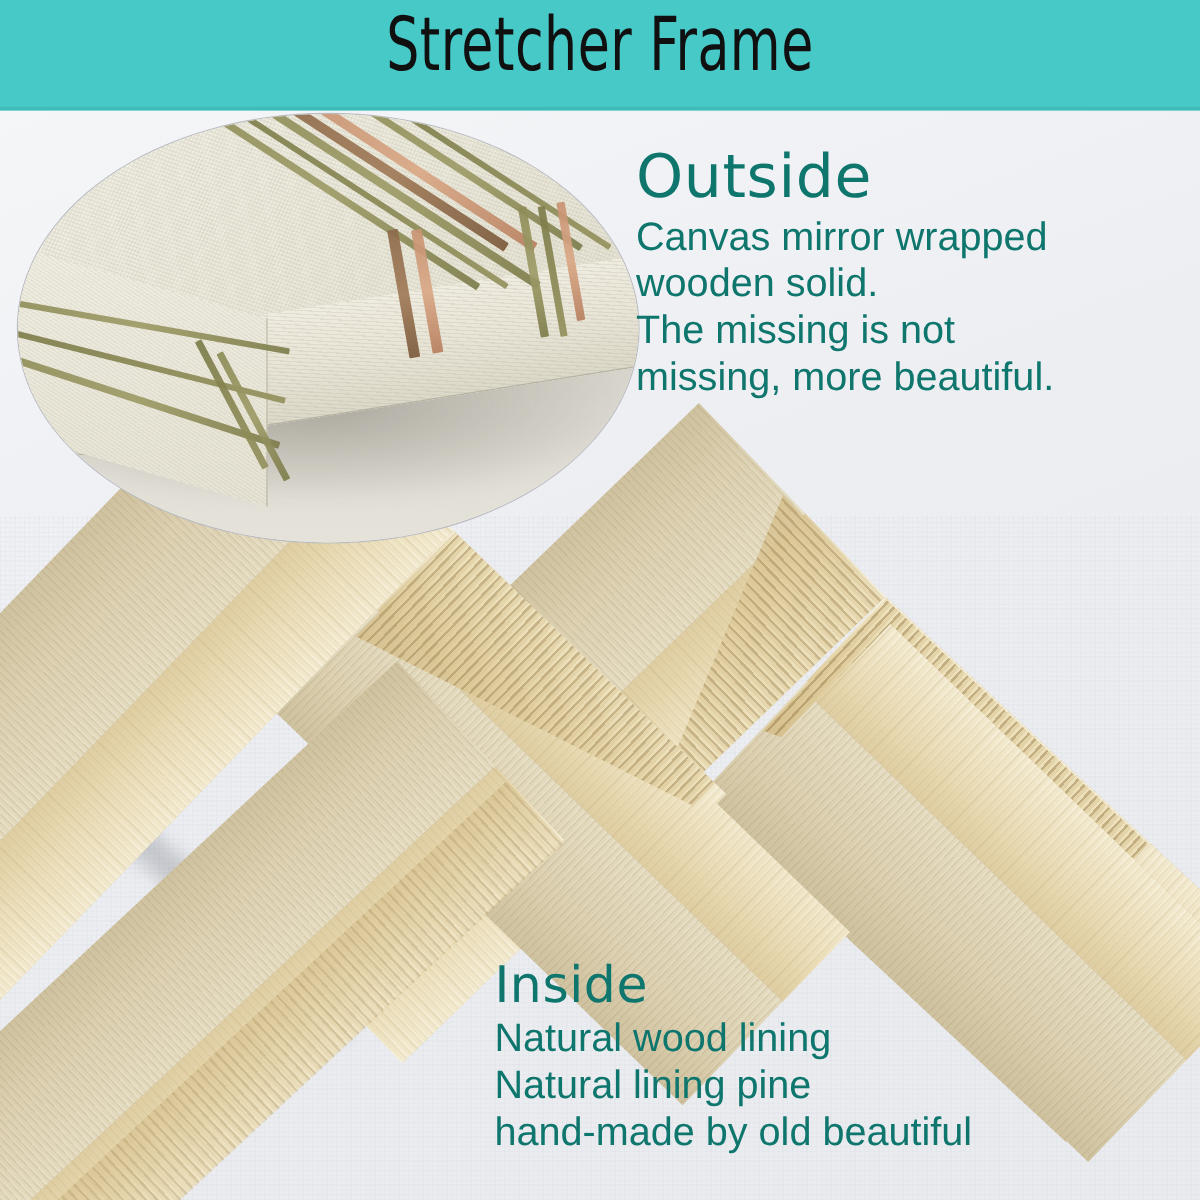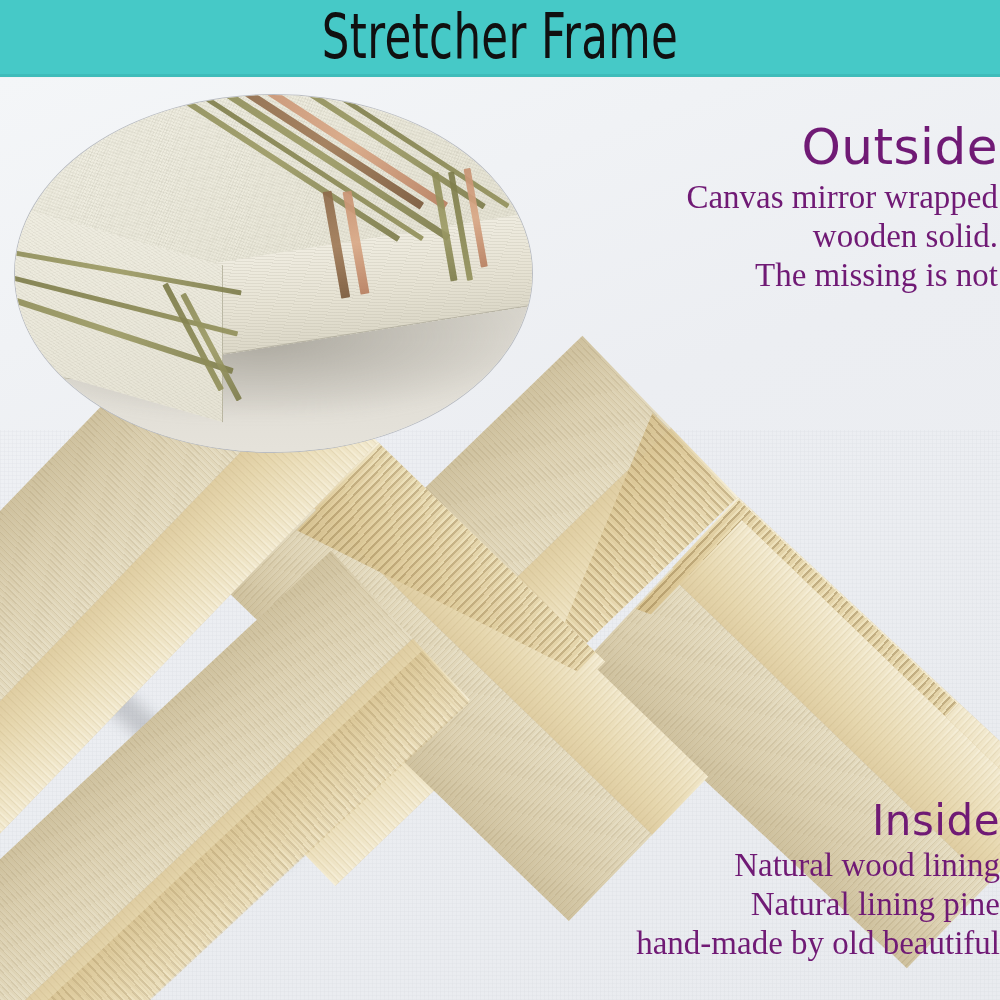--- a/index.html
+++ b/index.html
@@ -18,21 +18,21 @@
     overflow: hidden;
     background: #f1f3f6;
   }
 
   
   .banner {
     position: absolute;
     left: 0;
     top: 0;
     width: 1000px;
-    height: 77px;
+    height: 92px;
     background: #46c9c7;
     box-sizing: border-box;
     border-bottom: 3px solid #3fbcba;
     overflow: hidden;
   }
   .banner-title {
     position: absolute;
     left: 0;
     top: 0;
     width: 1000px;
@@ -140,29 +140,29 @@
     transform-origin: left center;
     border-radius: 1px;
     opacity: 0.92;
   }
   .s-olive  { background: linear-gradient(90deg,#8d8c58,#9d9b66,#7e7d4c); }
   .s-olive2 { background: linear-gradient(90deg,#7d7c4a,#93915c); }
   .s-brown  { background: linear-gradient(90deg,#8d6a4a,#a07a57,#7b5a3c); }
   .s-copper { background: linear-gradient(90deg,#c79272,#d9a886,#b87f60); }
 
   
-  .txt-block { position: absolute; text-align: right; color: #701a75; }
+  .txt-block { position: absolute; text-align: left; color: #0f766e; }
   .txt-head {
     font-family: "DejaVu Sans", sans-serif;
     font-weight: 400;
     letter-spacing: 0.5px;
     line-height: 1.0;
   }
   .txt-line {
-    font-family: Liberation Serif, serif;
+    font-family: Liberation Sans, sans-serif;
     font-weight: 400;
     line-height: 1.18;
     white-space: nowrap;
   }
 
   #outside-block { left: 530px; top: 122px; width: 468px; }
   #outside-block .txt-head { font-size: 50px; margin-bottom: 6px; }
   #outside-block .txt-line { font-size: 33px; }
 
   #inside-block { left: 412px; top: 800px; width: 588px; }
@@ -290,20 +290,21 @@
 
   <div class="banner">
     <div class="banner-title">Stretcher Frame</div>
   </div>
 
   <div class="txt-block" id="outside-block">
     <div class="txt-head">Outside</div>
     <div class="txt-line">Canvas mirror wrapped</div>
     <div class="txt-line">wooden solid.</div>
     <div class="txt-line">The missing is not</div>
+    <div class="txt-line">missing, more beautiful.</div>
   </div>
 
   <div class="txt-block" id="inside-block">
     <div class="txt-head">Inside</div>
     <div class="txt-line">Natural wood lining</div>
     <div class="txt-line">Natural lining pine</div>
     <div class="txt-line">hand-made by old beautiful</div>
   </div>
 
 </div>

